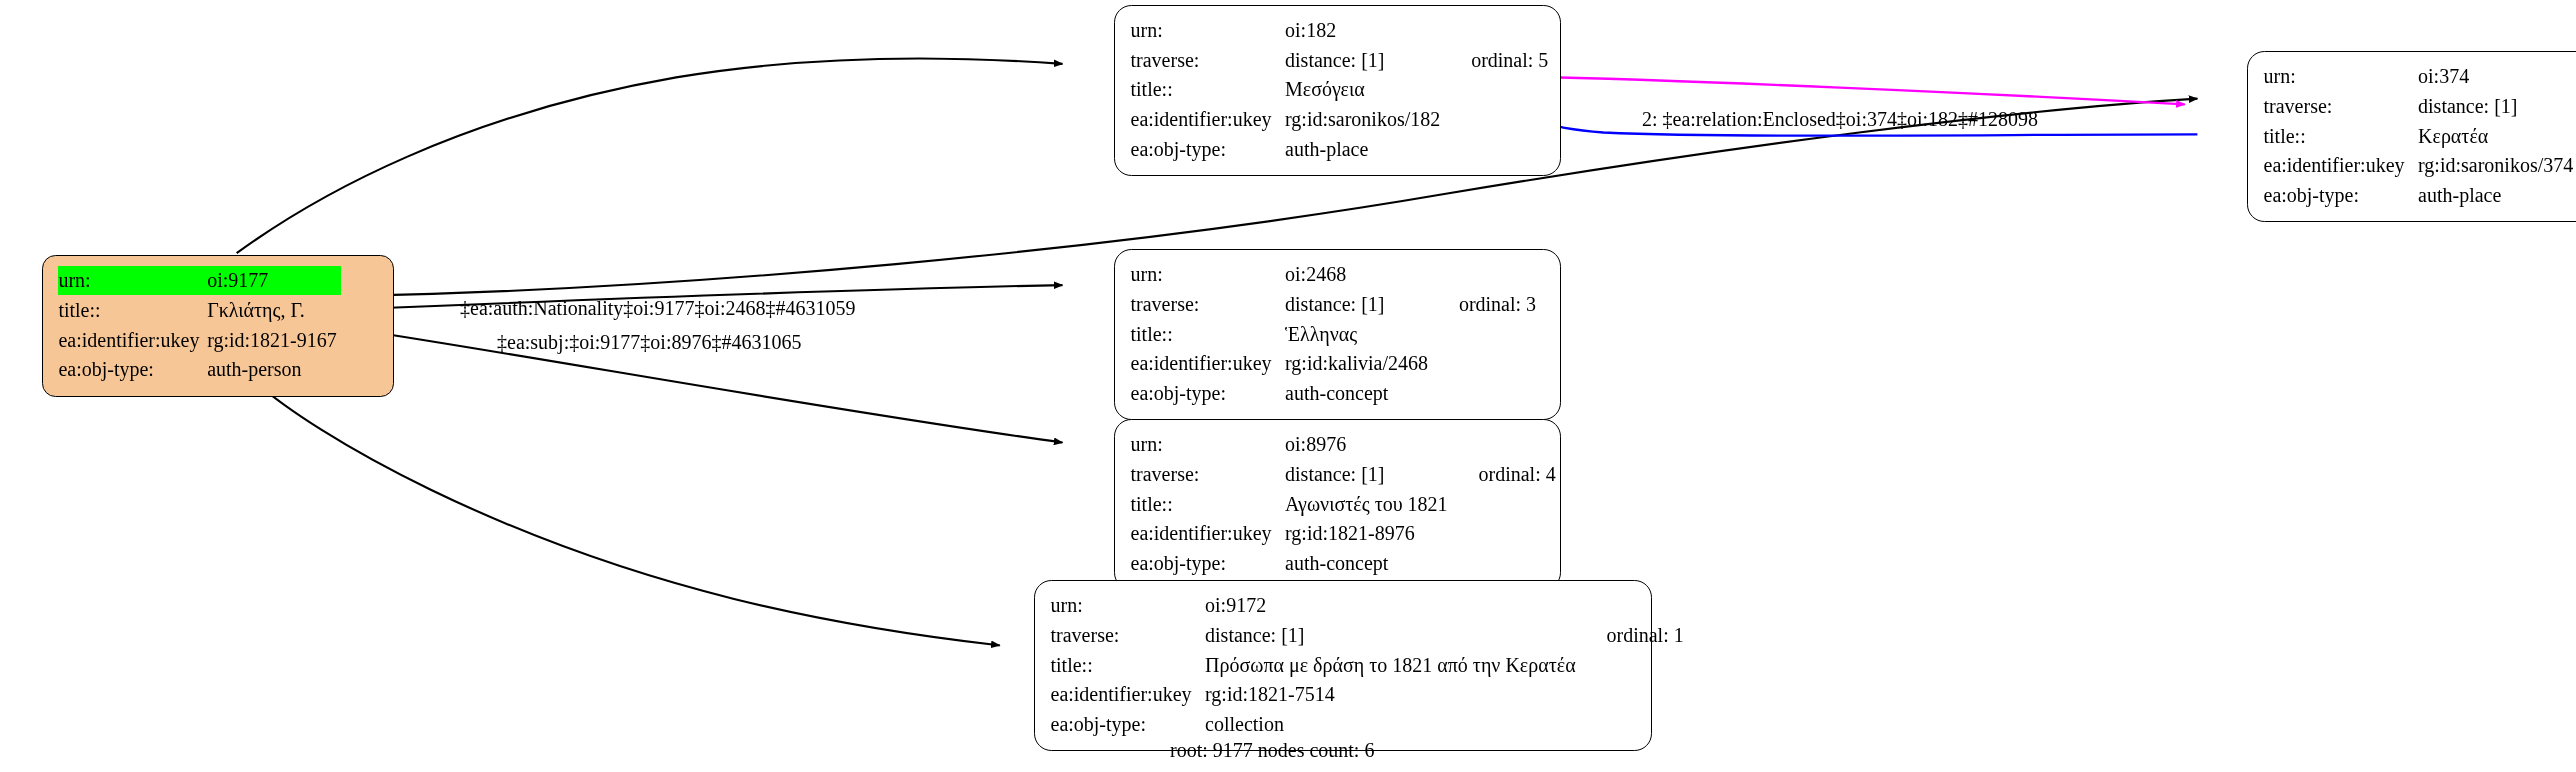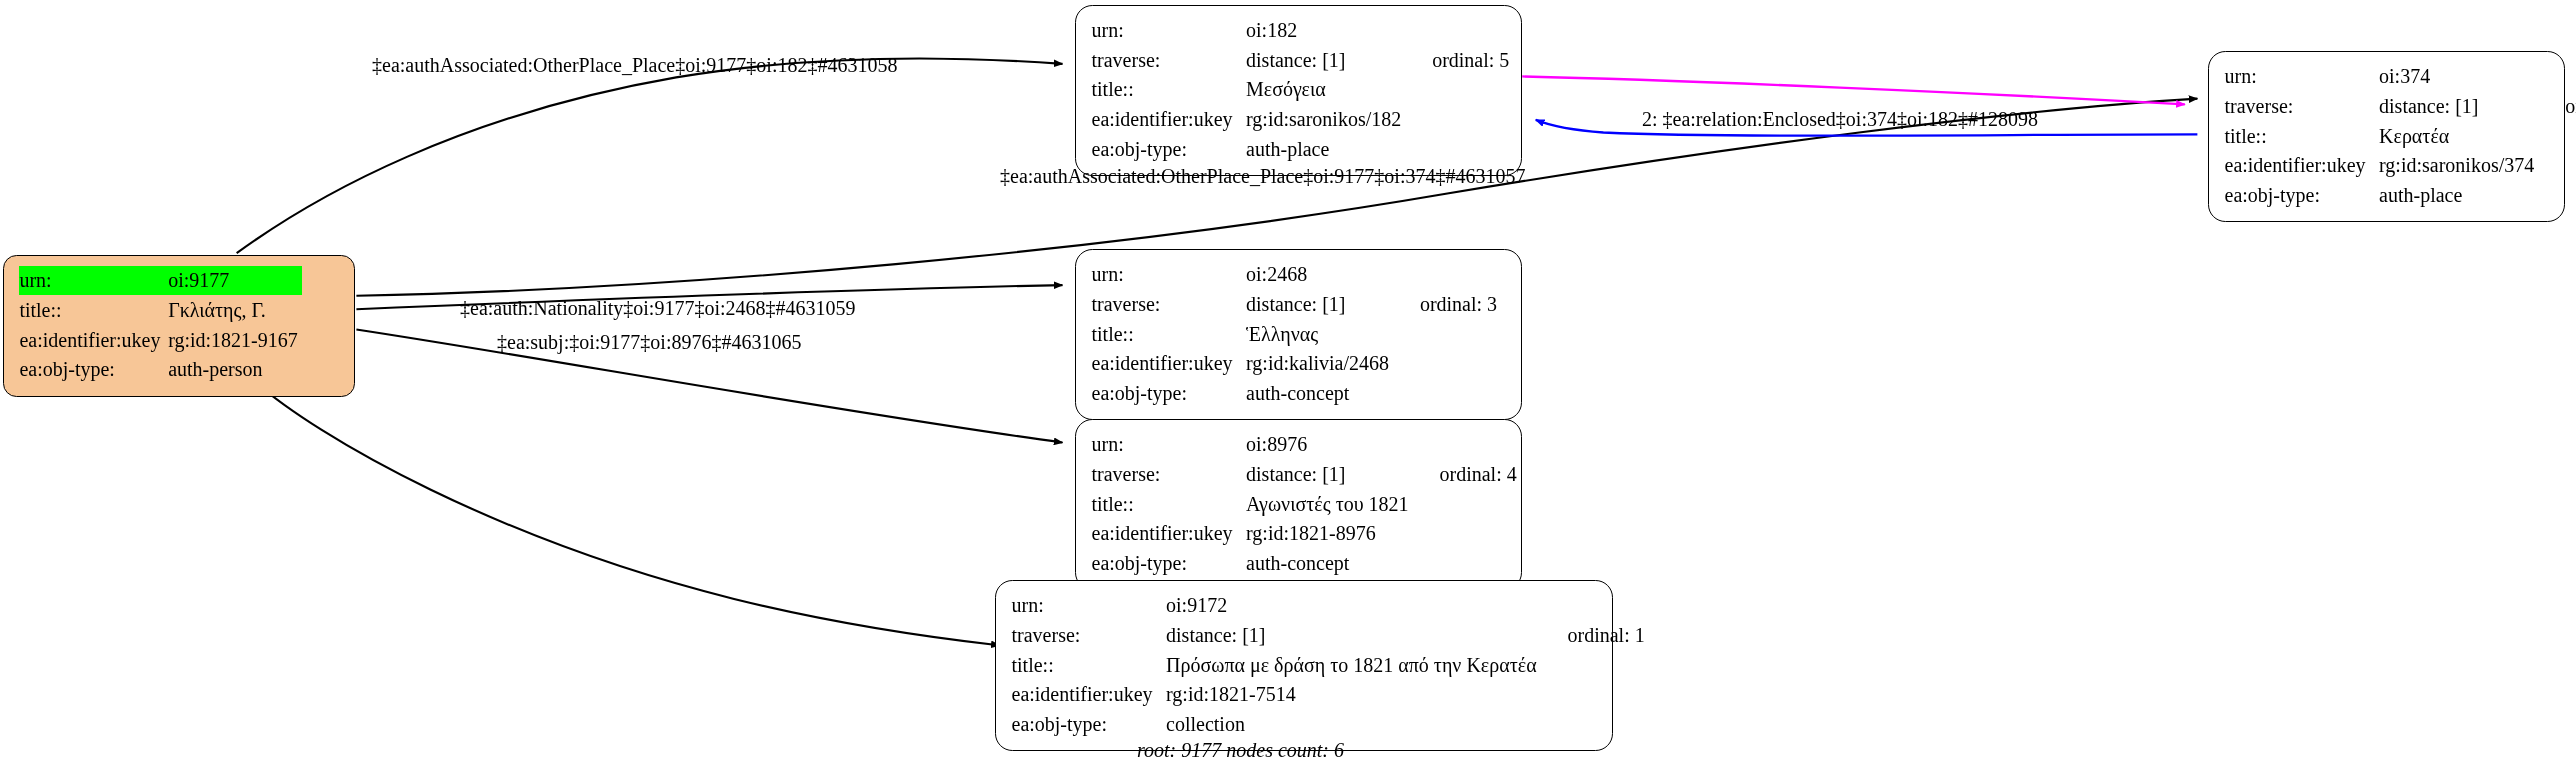--- a/index.html
+++ b/index.html
@@ -27,20 +27,21 @@
     height: 773px;
     pointer-events: none;
   }
   .node {
     position: absolute;
     box-sizing: border-box;
     border: 1.9px solid #000000;
     border-radius: 17.4px;
     background: #ffffff;
     padding: 9.7px 15.5px 11.6px 15.5px;
+    margin-left: 39px;
   }
   .node.root {
     background: #f7c697;
     border-radius: 13.5px;
   }
   .node table {
     border-collapse: collapse;
     border-spacing: 0;
   }
   .node td {
@@ -288,28 +289,26 @@
       </tr>
       <tr>
         <td class="k">ea:obj-type:</td>
         <td class="v">collection</td>
         <td class="ord"></td>
       </tr>
     </tbody>
       </table>
   </div>
 
-  <div class="edge-label" style="left:372px; top:55px;">‡ea:authAssociated:OtherPlace_Place‡oi:9177‡oi:182‡#4631058</div>
-
-  <div class="edge-label" style="left:1000px; top:166px;">‡ea:authAssociated:OtherPlace_Place‡oi:9177‡oi:374‡#4631057</div>
+
 
 
   <div class="edge-label" style="left:1642px; top:109px;">2: ‡ea:relation:Enclosed‡oi:374‡oi:182‡#128098</div>
 
   <div class="edge-label" style="left:446px; top:298px;margin-left:14px;">‡ea:auth:Nationality‡oi:9177‡oi:2468‡#4631059</div>
 
   <div class="edge-label" style="left:497px; top:332px;">‡ea:subj:‡oi:9177‡oi:8976‡#4631065</div>
 
 
-  <div class="footer" style="left:1137px; top:740px;font-style:italic;">root: 9177 nodes count: 6</div>
+  <div class="footer" style="left:1170px; top:740px;">root: 9177 nodes count: 6</div>
 
 </div>
 
 
 </body></html>

